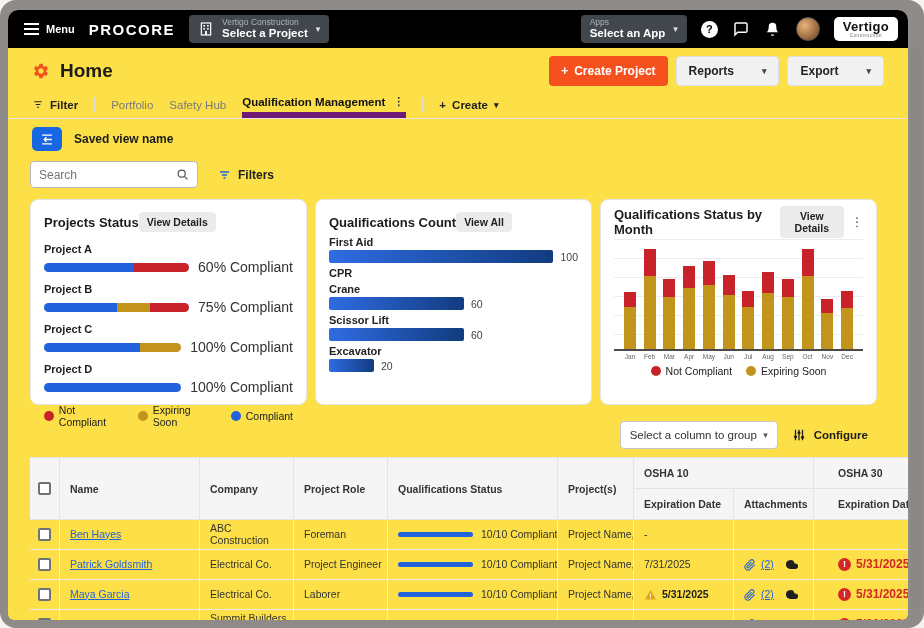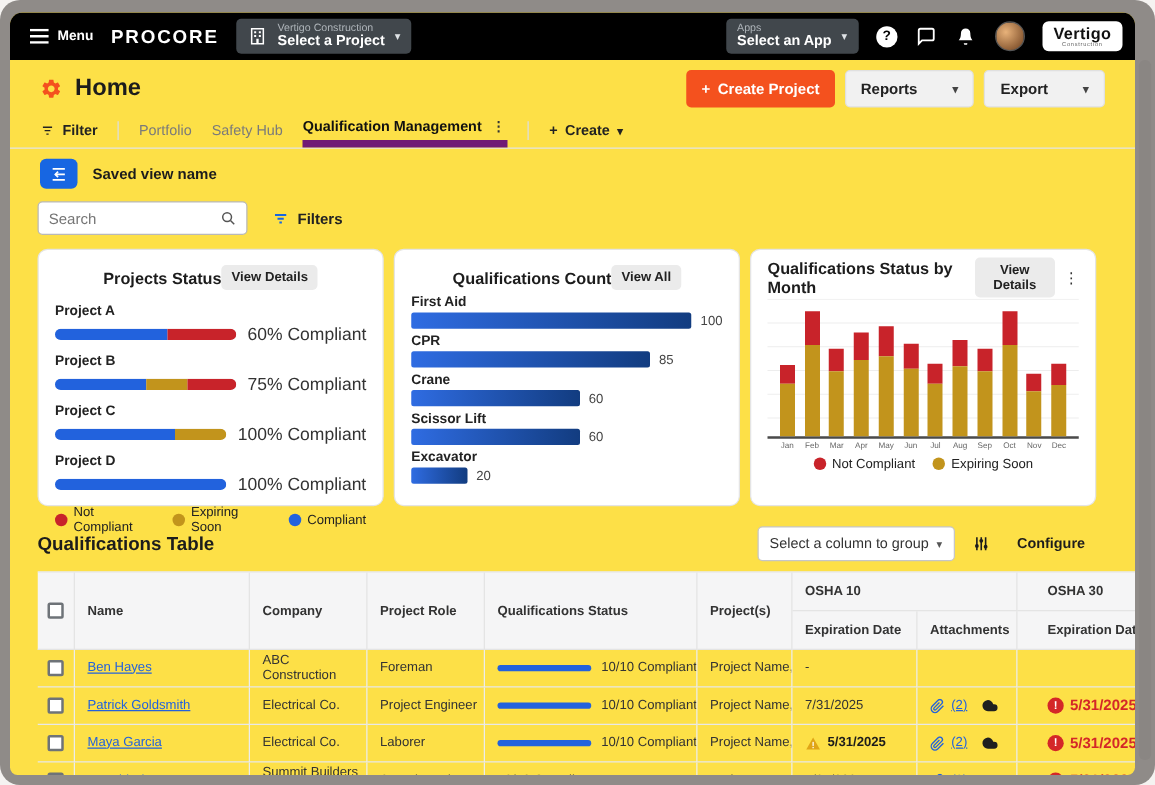--- a/index.html
+++ b/index.html
@@ -49,21 +49,21 @@
   .saved-btn { width:30px; height:24px; border-radius:5px; background:#1766e2; display:flex; align-items:center; justify-content:center; cursor:pointer; border:none; }
   .saved-label { font-size:12px; font-weight:bold; color:#1c1c1c; }
   .search-row { display:flex; align-items:center; gap:20px; margin-top:10px; }
   .search-box { width:168px; height:27px; border:1px solid #b9b9b9; border-radius:4px; display:flex; align-items:center; padding:0 8px; background:#fff; }
   .search-box input { border:none; outline:none; flex:1; font-family:inherit; font-size:12px; color:#333; min-width:0; }
   .filters-group { display:flex; align-items:center; gap:7px; font-size:12px; font-weight:bold; color:#222; cursor:pointer; }
 
   
   .cards { display:flex; gap:8px; margin-top:11px; }
   .card { width:277px; height:206px; border:1px solid #e4e4e4; border-radius:8px; background:#fff; padding:11px 13px; position:relative; }
-  .card-head { display:flex; align-items:center; justify-content:center; height:22px; }
+  .card-head { display:flex; align-items:center; justify-content:flex-start; height:22px; }
   .card-title { font-size:13px; font-weight:bold; color:#1c1c1c; }
   .chip { background:#ebebeb; border:none; border-radius:4px; font-family:inherit; font-size:10.5px; font-weight:bold; color:#222; padding:4px 8px; cursor:pointer; }
   .head-right { display:flex; align-items:center; gap:7px; }
 
   
   .ps-rows { margin-top:10px; }
   .ps-row { margin-bottom:8px; }
   .ps-label { font-size:11px; font-weight:bold; color:#222; margin-bottom:4px; }
   .ps-line { display:flex; align-items:center; }
   .ps-bar { width:168px; height:9px; border-radius:5px; overflow:hidden; display:flex; background:#eee; }
@@ -87,21 +87,21 @@
   .mo-col { flex:1; display:flex; justify-content:center; align-items:flex-end; }
   .mo-bar { width:12px; display:flex; flex-direction:column; }
   .mo-labels { display:flex; padding:0 6px; margin-top:2px; }
   .mo-lab { flex:1; text-align:center; font-size:6.5px; color:#666; }
 
   
   .tbl-head-row { display:flex; align-items:center; margin-top:16px; padding-right:40px; }
   .tbl-title { font-size:15px; font-weight:bold; color:#1c1c1c; }
   .tbl-controls { margin-left:auto; display:flex; align-items:center; gap:14px; }
   .group-select { width:158px; height:28px; border:1px solid #c6c6c6; border-radius:4px; display:flex; align-items:center; justify-content:space-between; padding:0 9px; font-size:11.5px; color:#333; background:#fff; cursor:pointer; }
-  .configure { display:flex; align-items:center; gap:22px; font-size:11.5px; font-weight:bold; color:#1c1c1c; cursor:pointer; }
+  .configure { display:flex; align-items:center; gap:8px; font-size:11.5px; font-weight:bold; color:#1c1c1c; cursor:pointer; }
 
   .tbl-wrap { width:884px; overflow:hidden; margin-top:8px; }
   .grid-cols { display:grid; grid-template-columns:30px 140px 94px 94px 170px 76px 100px 80px 130px; width:914px; }
   .thead { grid-template-rows:31px 31px; background:#f5f5f6; border-top:1px solid #e4e4e4; }
   .th { font-size:10.5px; font-weight:bold; color:#333; display:flex; align-items:center; padding-left:10px; border-right:1px solid #e4e4e4; border-bottom:1px solid #e4e4e4; }
   .th.span2 { grid-row:1 / 3; }
   .th.group { border-bottom:1px solid #e4e4e4; }
   .th.osha30c, .td.osha30c { padding-left:24px; }
   .trow { grid-auto-rows:30px; }
   .td { font-size:10.5px; color:#333; display:flex; align-items:center; padding-left:10px; border-right:1px solid #ececec; border-bottom:1px solid #e8e8e8; overflow:hidden; white-space:nowrap; line-height:11.5px; }
@@ -346,24 +346,20 @@
           <div class="qc-rows">
               <div class="qc-row">
                 <div class="qc-label">First Aid</div>
                 <div class="qc-line">
                   <div class="qc-bar" style="width: 225px; background: linear-gradient(90deg, rgb(47, 108, 226), rgb(18, 60, 128));"></div>
                   <span class="qc-val">100</span>
                 </div>
               </div>
               <div class="qc-row">
                 <div class="qc-label">CPR</div>
-                <div class="qc-line">
-                  <div class="qc-bar" style="width: 191.25px; background: linear-gradient(90deg, rgb(47, 108, 226), rgb(18, 60, 128));"></div>
-                  <span class="qc-val">85</span>
-                </div>
               </div>
               <div class="qc-row">
                 <div class="qc-label">Crane</div>
                 <div class="qc-line">
                   <div class="qc-bar" style="width: 135px; background: linear-gradient(90deg, rgb(47, 108, 226), rgb(18, 60, 128));"></div>
                   <span class="qc-val">60</span>
                 </div>
               </div>
               <div class="qc-row">
                 <div class="qc-label">Scissor Lift</div>
@@ -485,21 +481,20 @@
               </span>
               <span class="legend-item">
                 <span class="dot" style="background: rgb(194, 148, 28);"></span>
                 <span>Expiring Soon</span>
               </span>
             </div>
         </div>
       </div>
 
       <div class="tbl-head-row">
-        <span class="tbl-title">Qualifications Table</span>
         <div class="tbl-controls">
           <div class="group-select">
             <span>Select a column to group</span>
             <span class="caret" style="color:#555;">▾</span>
           </div>
           <div class="configure">
             <svg width="14" height="14" viewBox="0 0 24 24">
                 <g stroke="#1c1c1c" stroke-width="2.2">
                   <line x1="6" y1="3" x2="6" y2="21"></line>
                   <line x1="12" y1="3" x2="12" y2="21"></line>

